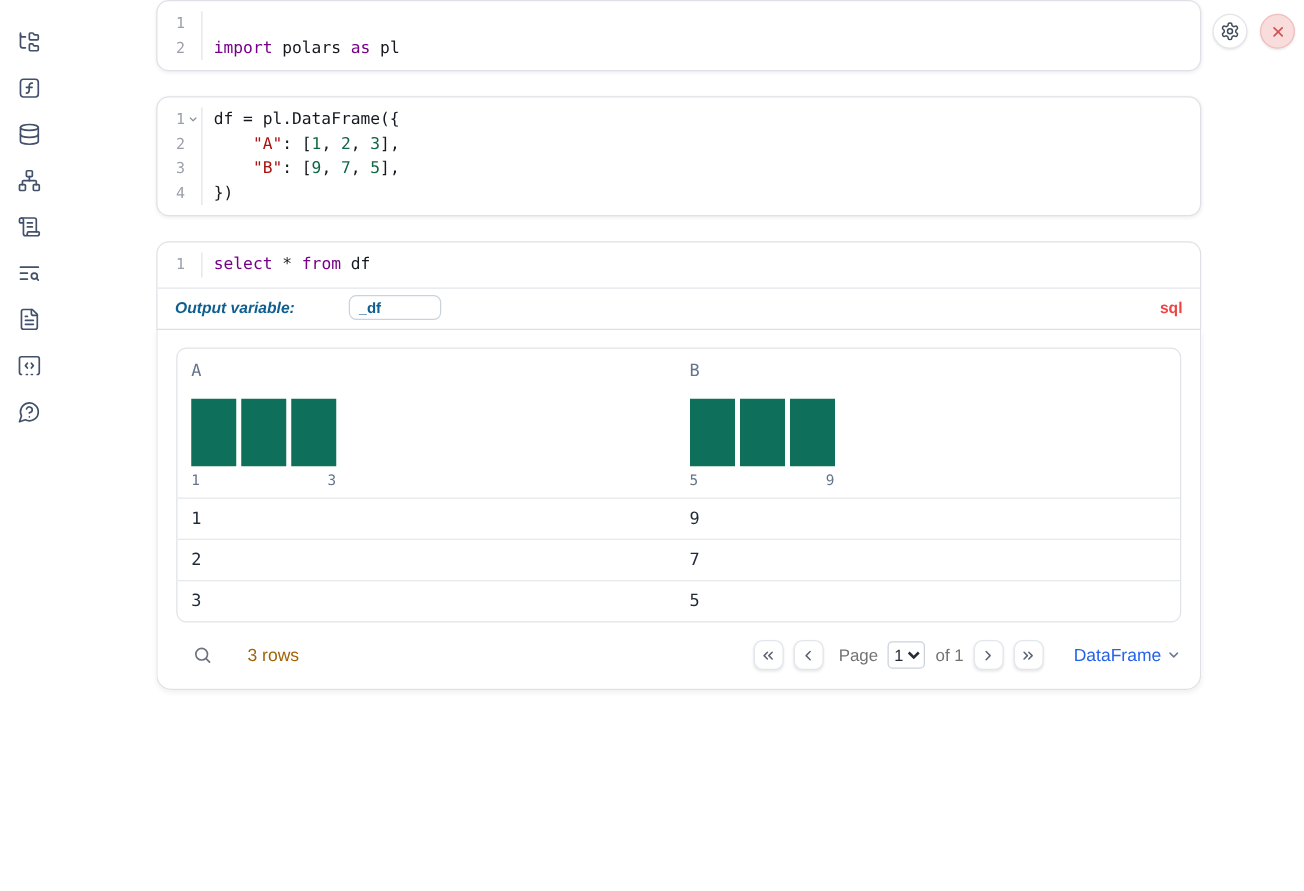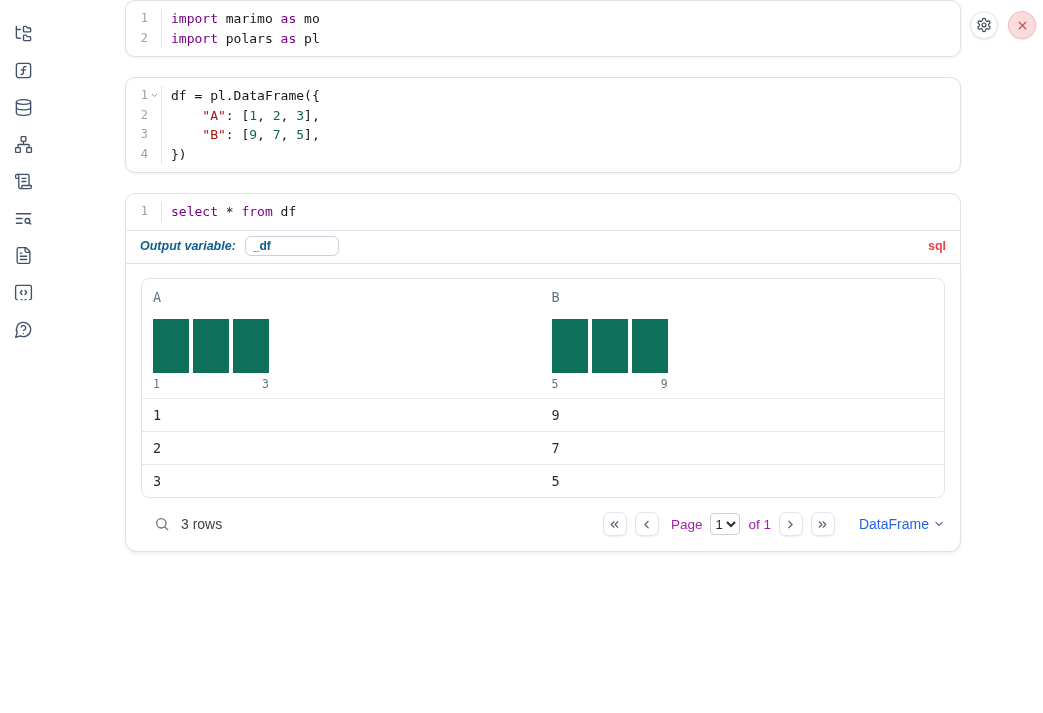--- a/index.html
+++ b/index.html
@@ -38,23 +38,23 @@
   .tk-kw { color:#770088; }
   .tk-str { color:#aa1111; }
   .tk-num { color:#116644; }
   .tk-pl { color:#15181e; }
 
   
   .sql-cell { border-radius:10px 10px 0 0; margin-bottom:0; box-shadow:none; }
   .sql-meta { display:flex; align-items:center; gap:9px; padding:5px 14px 7px;
     border-top:1px solid #e4e6ea; }
   .ov-label { font-size:12.5px; font-weight:700; color:#0f5e90;font-style:italic; }
-  .ov-input { width:94px; height:20px; border:1px solid #c9d3dd; border-radius:6px;
+  .ov-input { width:74px; height:20px; border:1px solid #c9d3dd; border-radius:6px;
     font-family:"Liberation Sans", sans-serif; font-size:12px; font-weight:700;
-    color:#0f5e90; padding:0 7px; outline:none; }
+    color:#0f5e90; padding:0 7px; outline:none;margin-left:34px; }
   .lang-badge { margin-left:auto; font-size:12.5px; font-weight:700; color:#ef4444; }
 
   
   .output { border:1px solid #dfe1e6; border-top:none; border-radius:0 0 12px 12px;
     box-shadow:0 2px 4px rgba(15,23,42,.06); padding:14px 15px 0; }
   .datatable { border:1px solid #e0e3e8; border-radius:8px; overflow:hidden; }
   .dt-header { display:flex; padding-top:10px; }
   .dt-col { padding-left:11px; }
   .dt-col:nth-child(1) { width:49.7%; }
   .dt-col:nth-child(2) { width:50.3%; }
@@ -68,26 +68,26 @@
   .dt-row { display:flex; border-top:1px solid #e6e8ec; height:33px; align-items:center;
     cursor:default; }
   .dt-cell { padding-left:11px; font-family:"DejaVu Sans Mono", monospace; font-size:13.5px;
     color:#1f2937; }
   .dt-cell:nth-child(1) { width:49.7%; }
   .dt-cell:nth-child(2) { width:50.3%; }
 
   .dt-footer { height:53px; display:flex; align-items:center; padding:0 0 0 11px; }
   .search-btn { border:none; background:transparent; color:#6b7280; cursor:pointer;
     width:20px; height:20px; display:flex; align-items:center; justify-content:center; padding:0; }
-  .rowcount { margin-left:9px; font-size:14px; color:#404040; }
+  .rowcount { margin-left:26px; font-size:14px; color:#a16207; }
   .pager { margin-left:auto; display:flex; align-items:center; gap:8px; }
   .pg-btn { width:24px; height:24px; border-radius:7px; border:1px solid #e3e5ea; background:#fff;
     box-shadow:0 1px 2px rgba(0,0,0,.08); display:flex; align-items:center; justify-content:center;
     color:#5b6472; cursor:pointer; padding:0; }
-  .pg-text { font-size:13.5px; color:#a21caf; }
+  .pg-text { font-size:13.5px; color:#737373; }
   .pg-text.page-word { margin-left:4px; }
   .page-select { height:22px; border:1px solid #cbd2da; border-radius:4px; font-size:13px;
     color:#252b35; background:#fff; }
   .download { margin-left:16px; display:flex; align-items:center; gap:4px; border:none;
     background:transparent; color:#2563eb; font-size:14px; cursor:pointer; padding:0;
     font-family:"Liberation Sans", sans-serif; }
   .download svg { color:#6c7a93; }
 </style>
 </head>
 <body>
@@ -190,21 +190,20 @@
   </button>
 </header>
 
 <main class="main">
 
   <div class="cell">
     <div class="code">
         <div class="cl">
           <span class="ln">1</span>
           <span class="fold"></span>
-          <span class="src"><span class="tk-kw">import</span><span class="tk-pl"> marimo </span><span class="tk-kw">as</span><span class="tk-pl"> mo</span></span>
         </div>
         <div class="cl">
           <span class="ln">2</span>
           <span class="fold"></span>
           <span class="src"><span class="tk-kw">import</span><span class="tk-pl"> polars </span><span class="tk-kw">as</span><span class="tk-pl"> pl</span></span>
         </div>
       </div>
   </div>
 
   <div class="cell">

